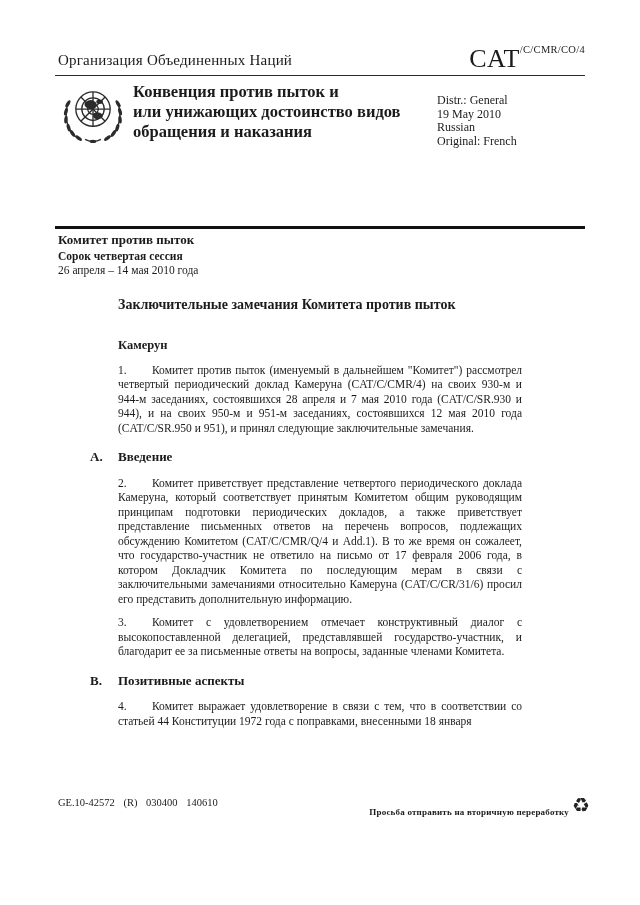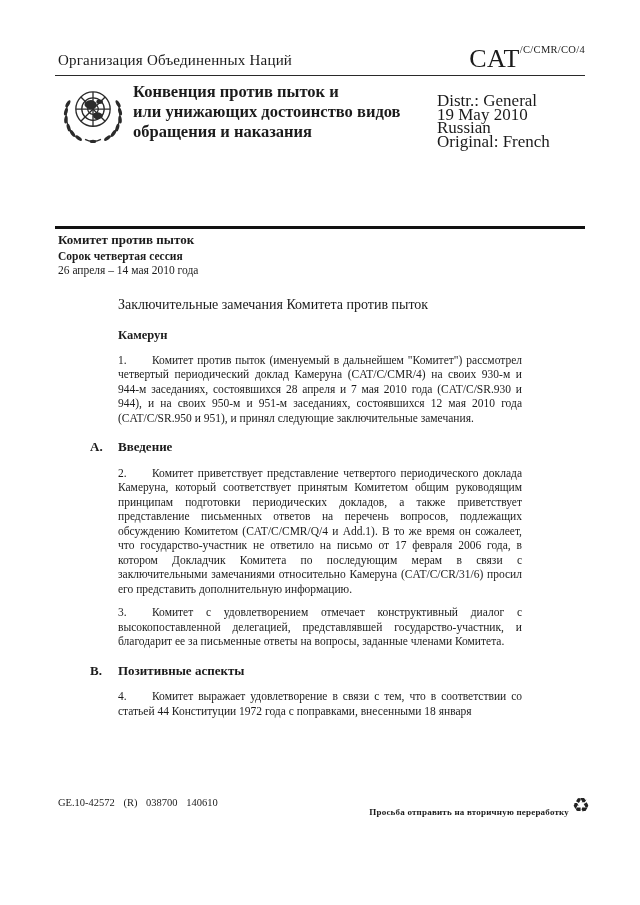--- a/index.html
+++ b/index.html
@@ -13,31 +13,31 @@
   .doc-symbol .big { font-size:26px; letter-spacing:.5px; }
   .doc-symbol .small { font-size:10.5px; letter-spacing:.3px; }
   .rule-thin { position:absolute; left:55px; top:75px; width:530px; height:1px; background:#2a2a2a; }
   .rule-thick { position:absolute; left:55px; top:226px; width:530px; height:2.5px; background:#111; }
 
   .emblem { position:absolute; left:60px; top:82px; width:66px; height:70px; }
   .conv-title {
     position:absolute; left:133px; top:82px; width:300px;
     font-weight:bold; font-size:16.5px; line-height:20px;
   }
-  .distr { position:absolute; left:437px; top:94px; font-size:17px; line-height:13.5px; }
+  .distr { position:absolute; left:437px; top:94px; font-size:12px; line-height:13.5px; }
 
   
   .committee { position:absolute; left:58px; top:233px; font-size:11.5px; line-height:14px; }
   .committee .c1 { font-size:13px; font-weight:bold; margin-bottom:2px; }
   .committee .c2 { font-weight:bold; }
 
   
   .body-content { position:absolute; left:118px; top:296px; width:404px; font-size:11.5px; line-height:14.5px; }
   .report-title { font-weight:bold; font-size:14px; line-height:19.5px; margin-bottom:17px; }
-  .concluding-title { font-weight:normal; font-size:14px; line-height:18px; margin-bottom:14px; }
+  .concluding-title { font-weight:bold; font-size:14px; line-height:18px; margin-bottom:24px; }
   .country { font-weight:bold; font-size:12.5px; margin-bottom:10px; }
   .para { text-align:justify; margin:0 0 9px 0; }
   .pnum { display:inline-block; width:34px; }
   .section-heading {
     font-weight:bold; font-size:13px; margin:15px 0 11px -28px;
   }
   .section-heading .letter { display:inline-block; width:28px; }
 
   
   .footer-code { position:absolute; left:58px; top:797px; font-size:10.5px; word-spacing:6px; }
@@ -132,19 +132,19 @@
     <p class="para"><span class="pnum">2.</span><span>Комитет приветствует представление четвертого периодического доклада Камеруна, который соответствует принятым Комитетом общим руководящим принципам подготовки периодических докладов, а также приветствует представление письменных ответов на перечень вопросов, подлежащих обсуждению Комитетом (CAT/C/CMR/Q/4 и Add.1). В то же время он сожалеет, что государство-участник не ответило на письмо от 17 февраля 2006 года, в котором Докладчик Комитета по последующим мерам в связи с заключительными замечаниями относительно Камеруна (CAT/C/CR/31/6) просил его представить дополнительную информацию.</span></p>
 
     <p class="para"><span class="pnum">3.</span><span>Комитет с удовлетворением отмечает конструктивный диалог с высокопоставленной делегацией, представлявшей государство-участник, и благодарит ее за письменные ответы на вопросы, заданные членами Комитета.</span></p>
 
     <div class="section-heading"><span class="letter">B.</span><span>Позитивные аспекты</span></div>
 
     <p class="para"><span class="pnum">4.</span><span>Комитет выражает удовлетворение в связи с тем, что в соответствии со статьей 44 Конституции 1972 года с поправками, внесенными 18 января</span></p>
 
   </div>
 
-  <div class="footer-code">GE.10-42572 (R) 038700 140610</div>
+  <div class="footer-code">GE.10-42572 (R) 030400 140610</div>
   <div class="recycle">
     <span class="txt">Просьба отправить на вторичную переработку</span>
     <span class="icon">♻</span>
   </div>
 
 </div>
 
 </body></html>

